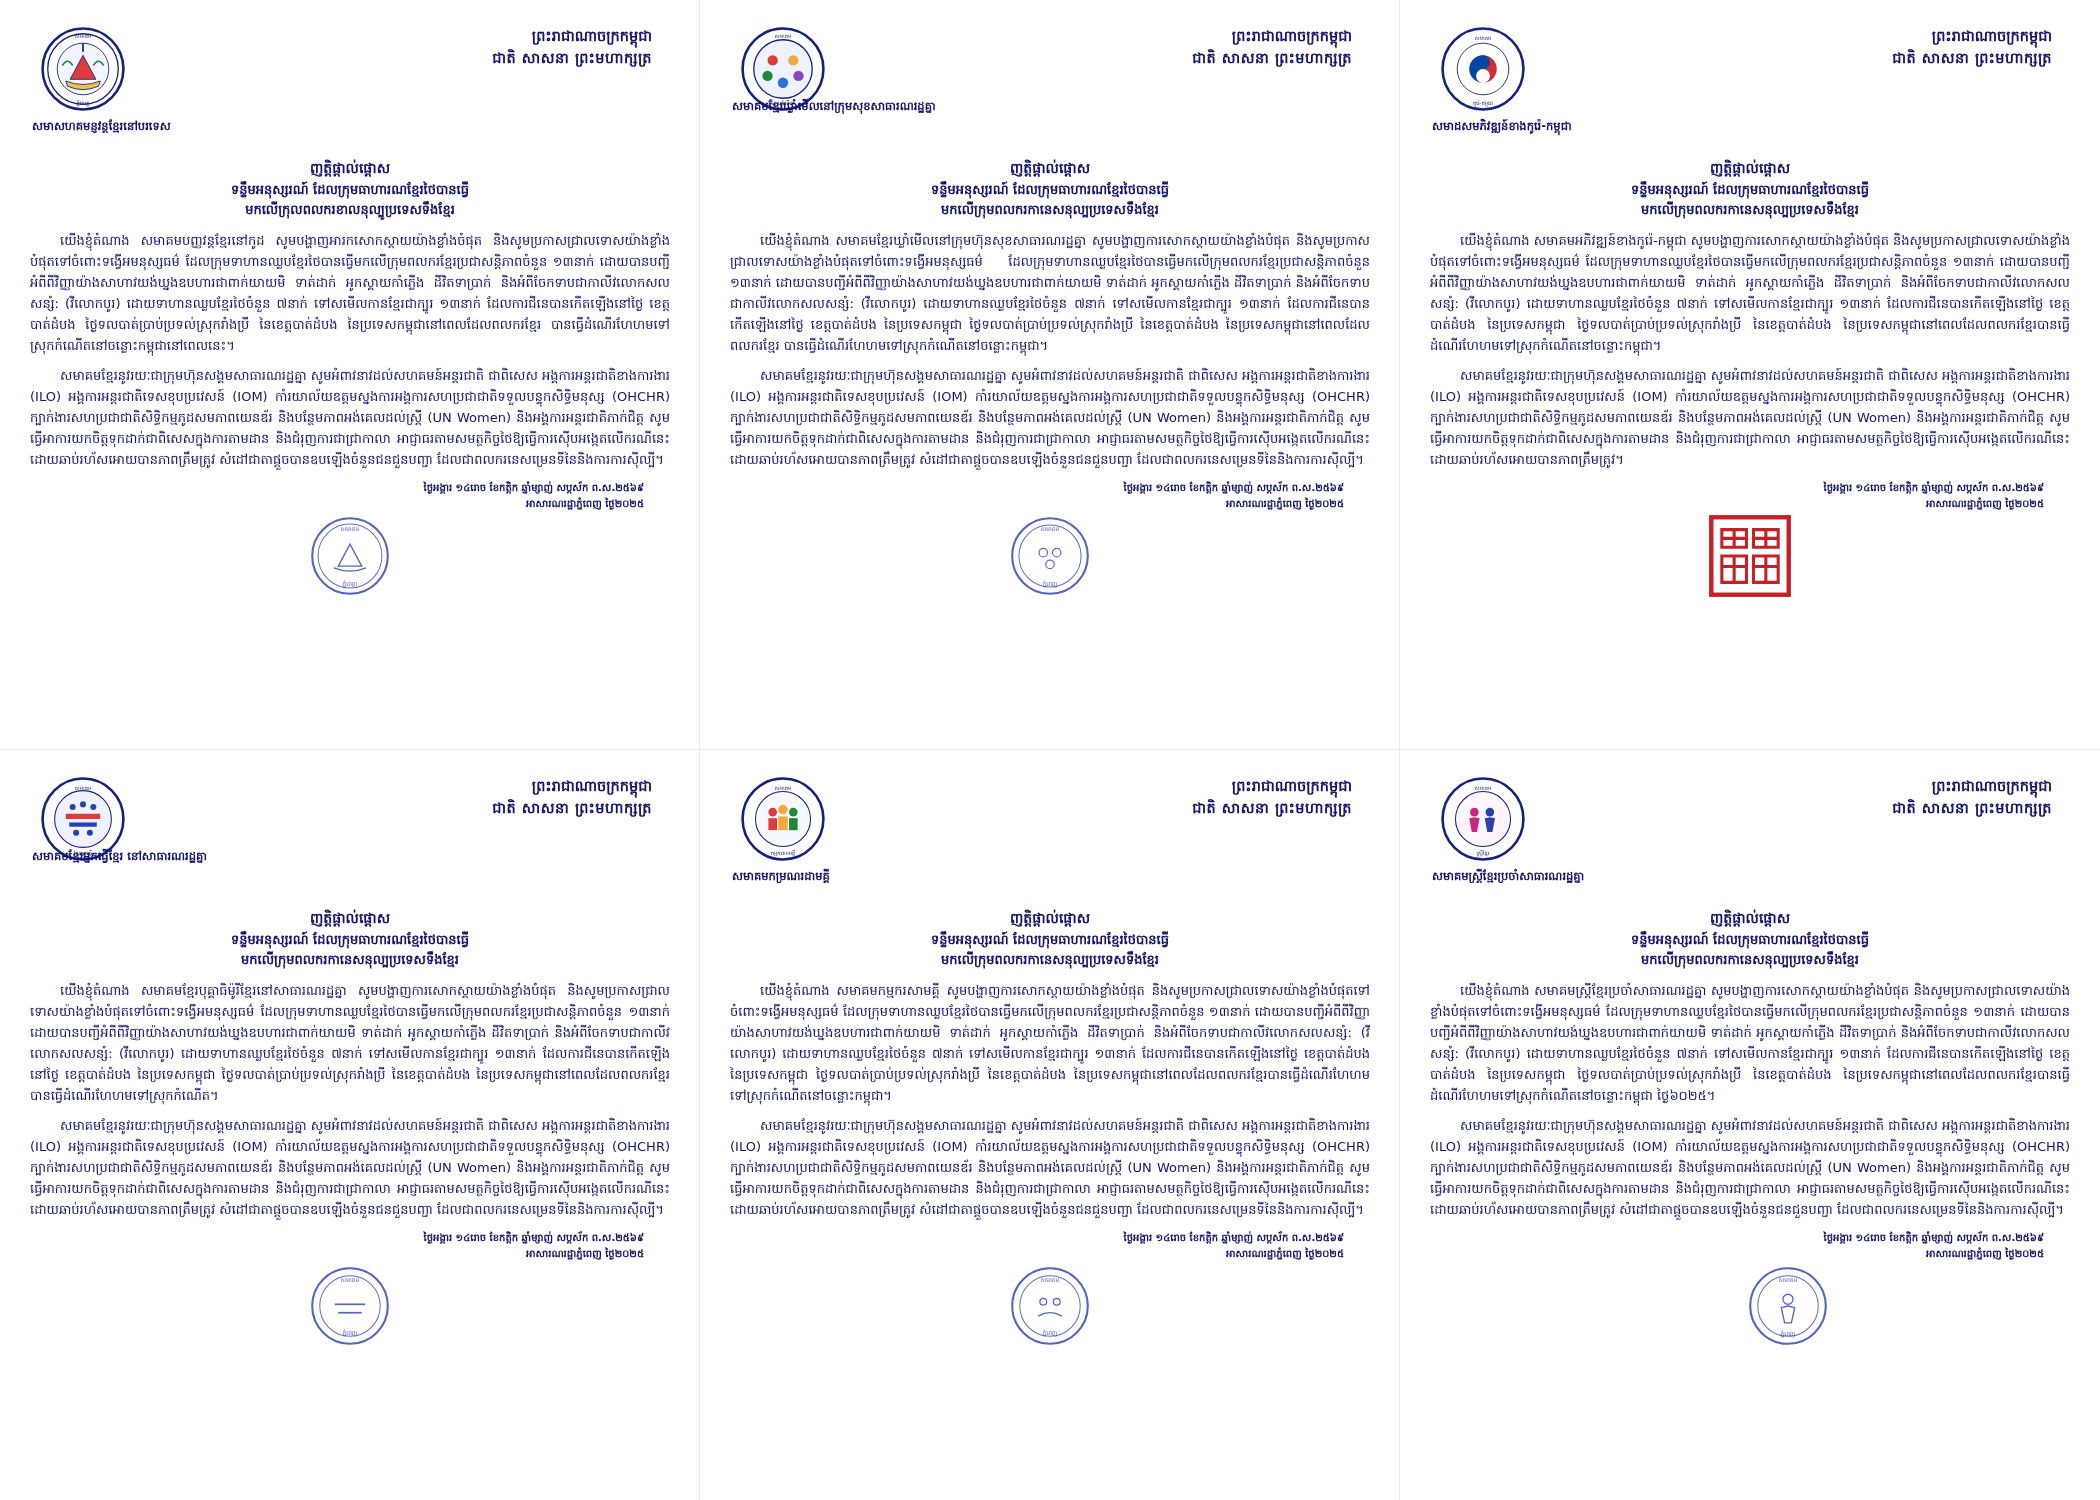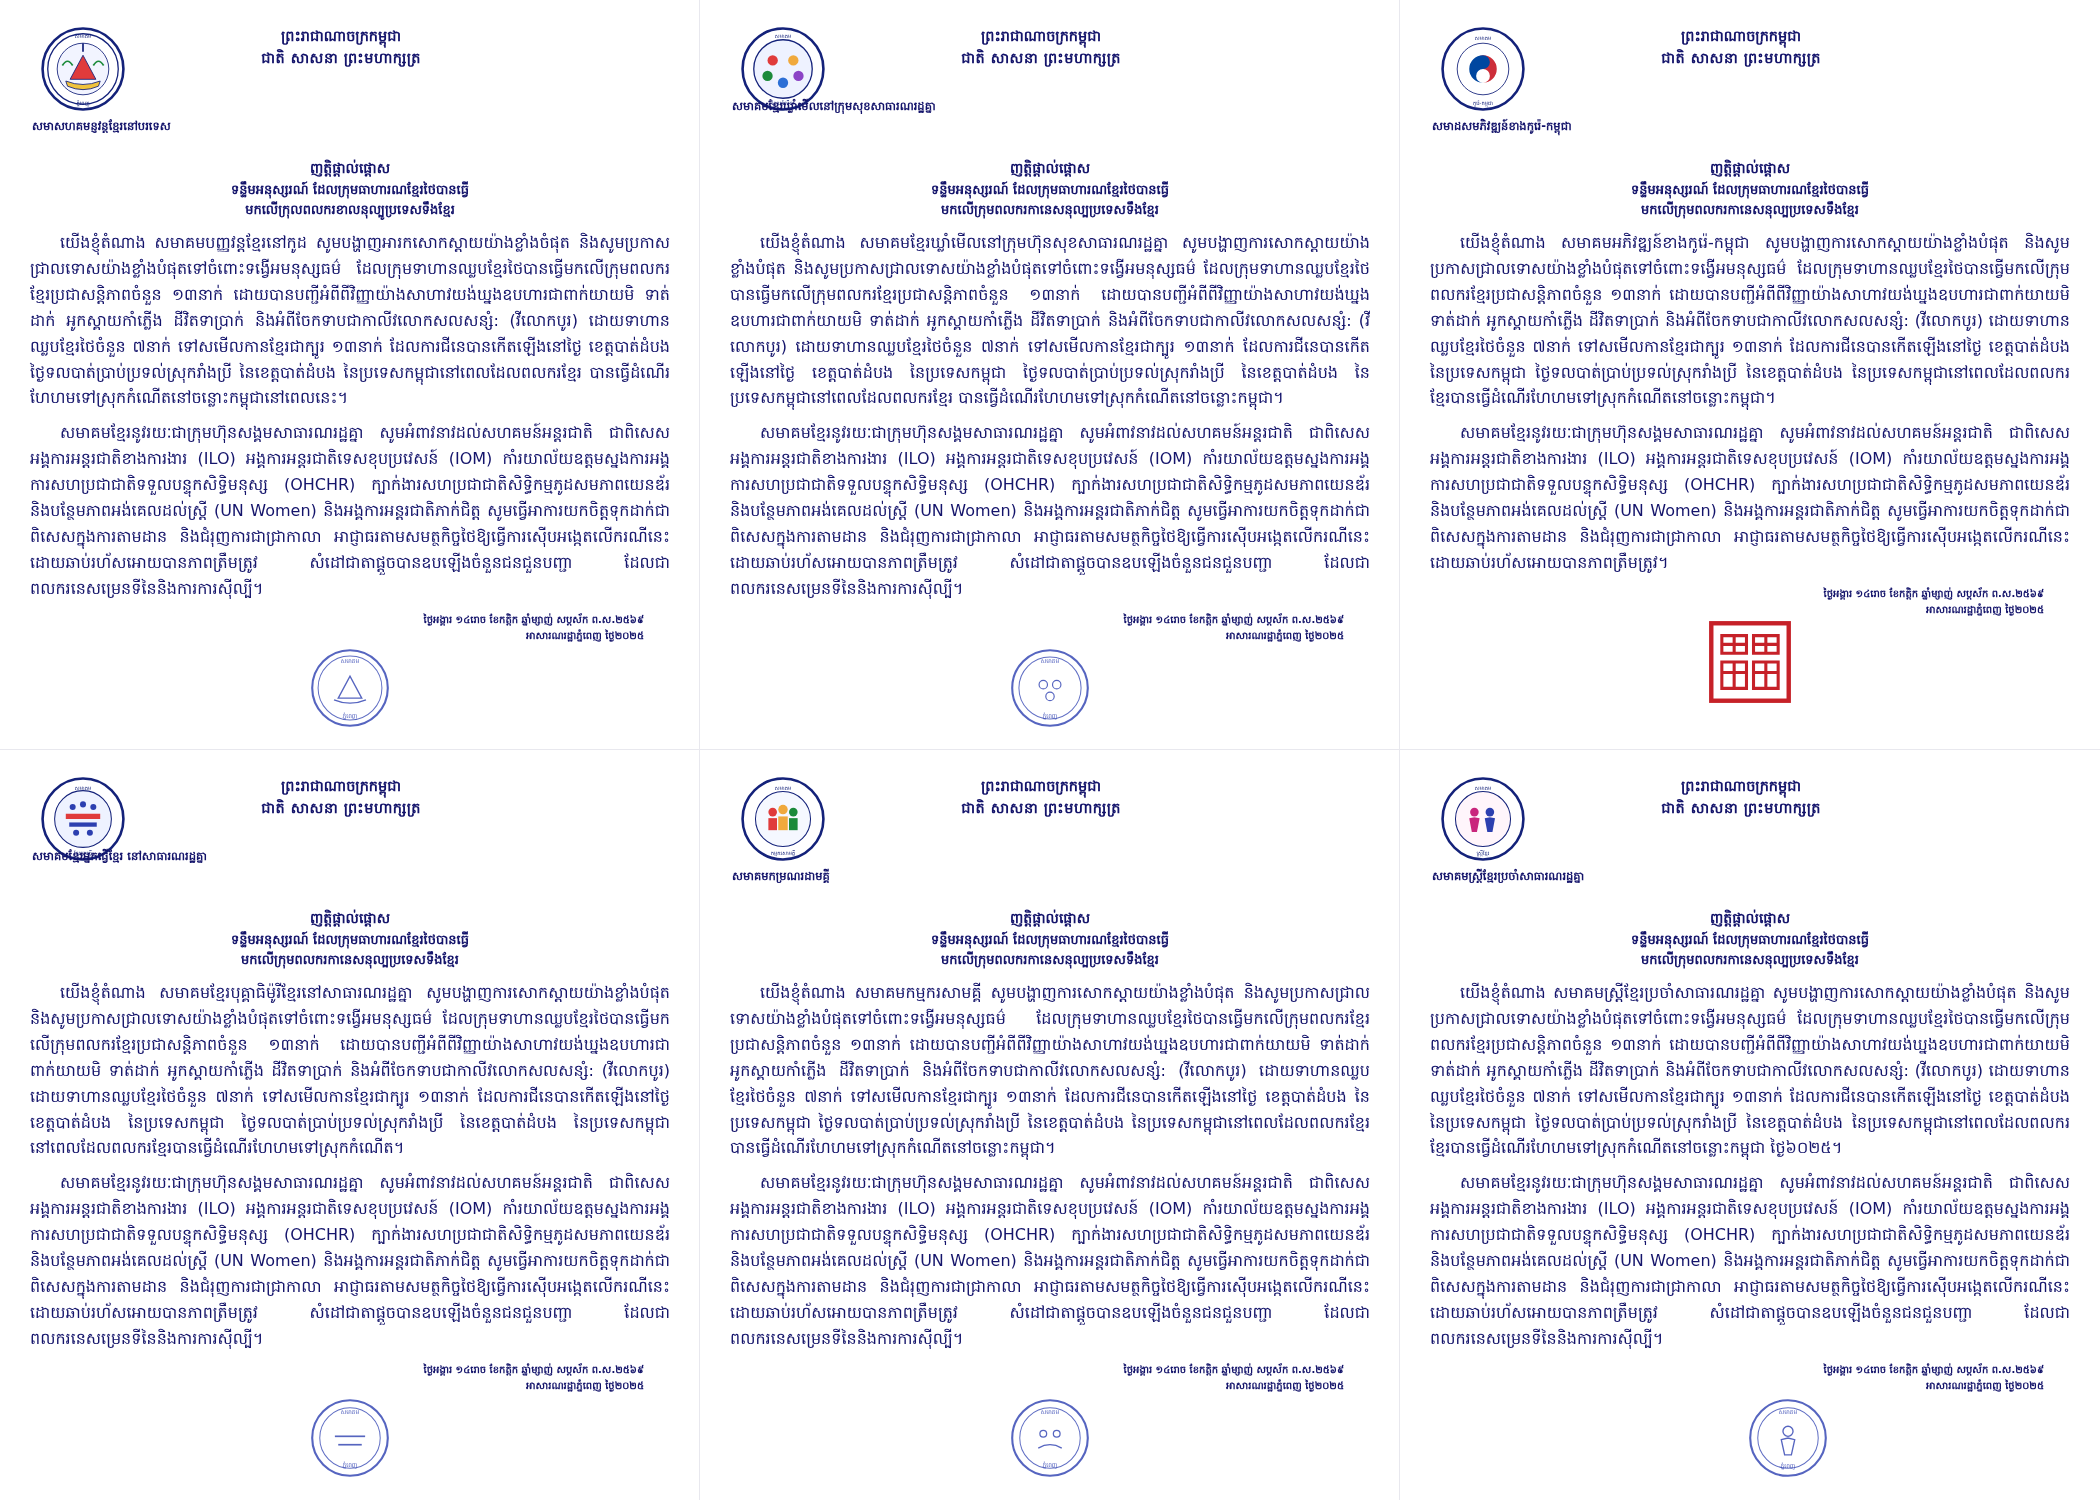--- a/index.html
+++ b/index.html
@@ -41,21 +41,21 @@
     position: absolute;
     left: 0; right: 0; bottom: 0;
     height: 1px;
     background: #e8e8ee;
   }
   .hdr {
     position: relative;
     min-height: 132px;
   }
   .kingdom {
-    text-align: center;
+    text-align: right;
     line-height: 1.5;
     font-size: 14.5px;
     font-weight: bold;
     color: #14146b;
     padding-right: 18px;
     padding-top: 4px;
   }
   .kingdom .l2 {
     letter-spacing: 0.5px;
   }
@@ -83,21 +83,21 @@
     font-weight: bold;
     color: #14146b;
     line-height: 1.55;
     margin: 4px auto 10px auto;
     width: 92%;
   }
   .title .t1 { font-size: 14px; }
   .title .t2 { font-size: 13px; }
   .title .t3 { font-size: 13px; }
   .body-text {
-    font-size: 16px;
+    font-size: 13px;
     line-height: 1.62;
     text-align: justify;
     color: #14146b;
     text-indent: 30px;
     margin-bottom: 9px;
     hyphens: none;
   }
   .sign {
     margin-top: 10px;
     text-align: right;

